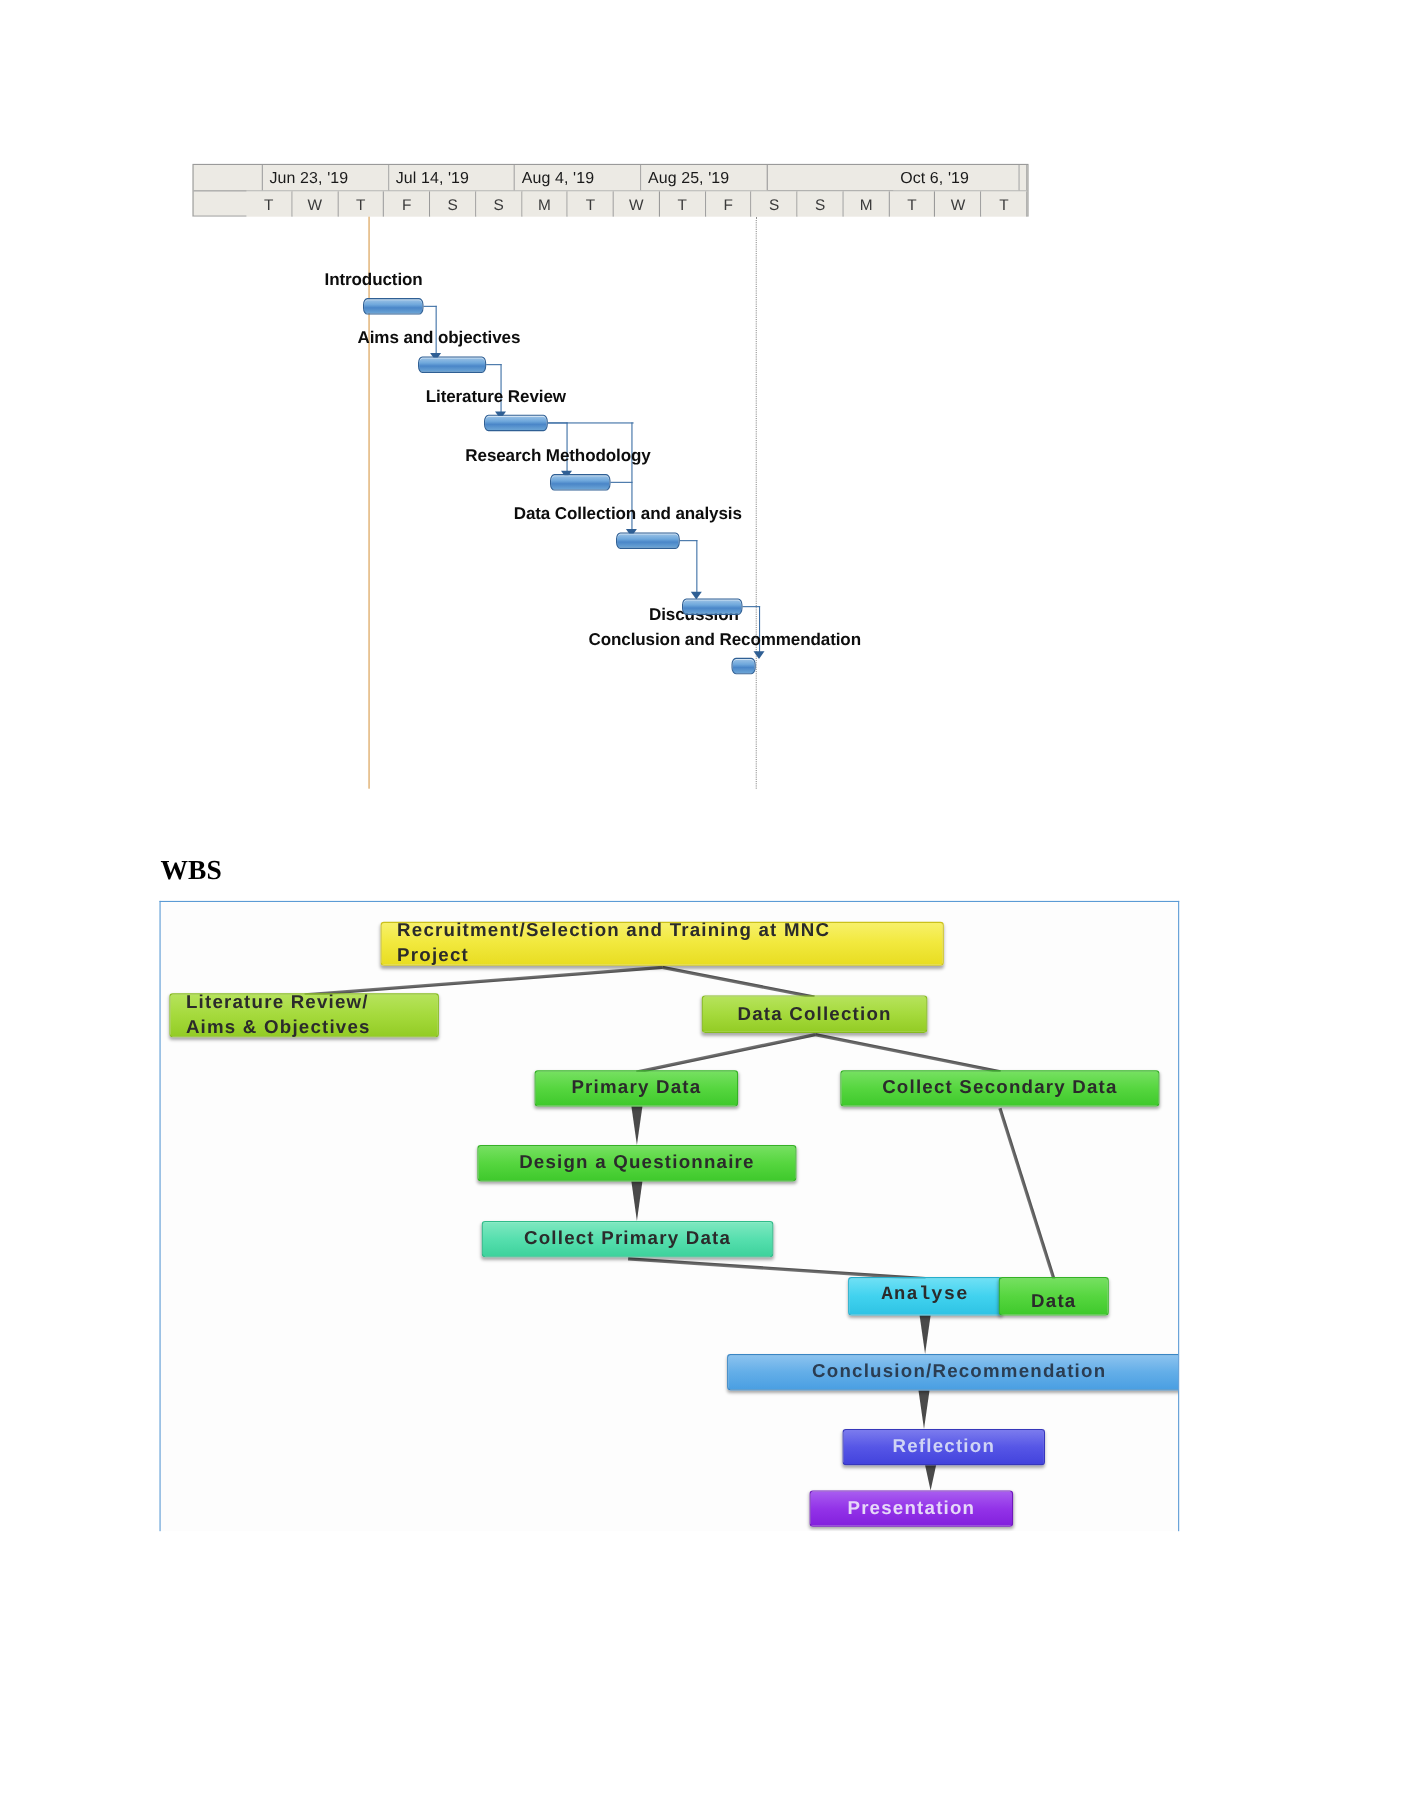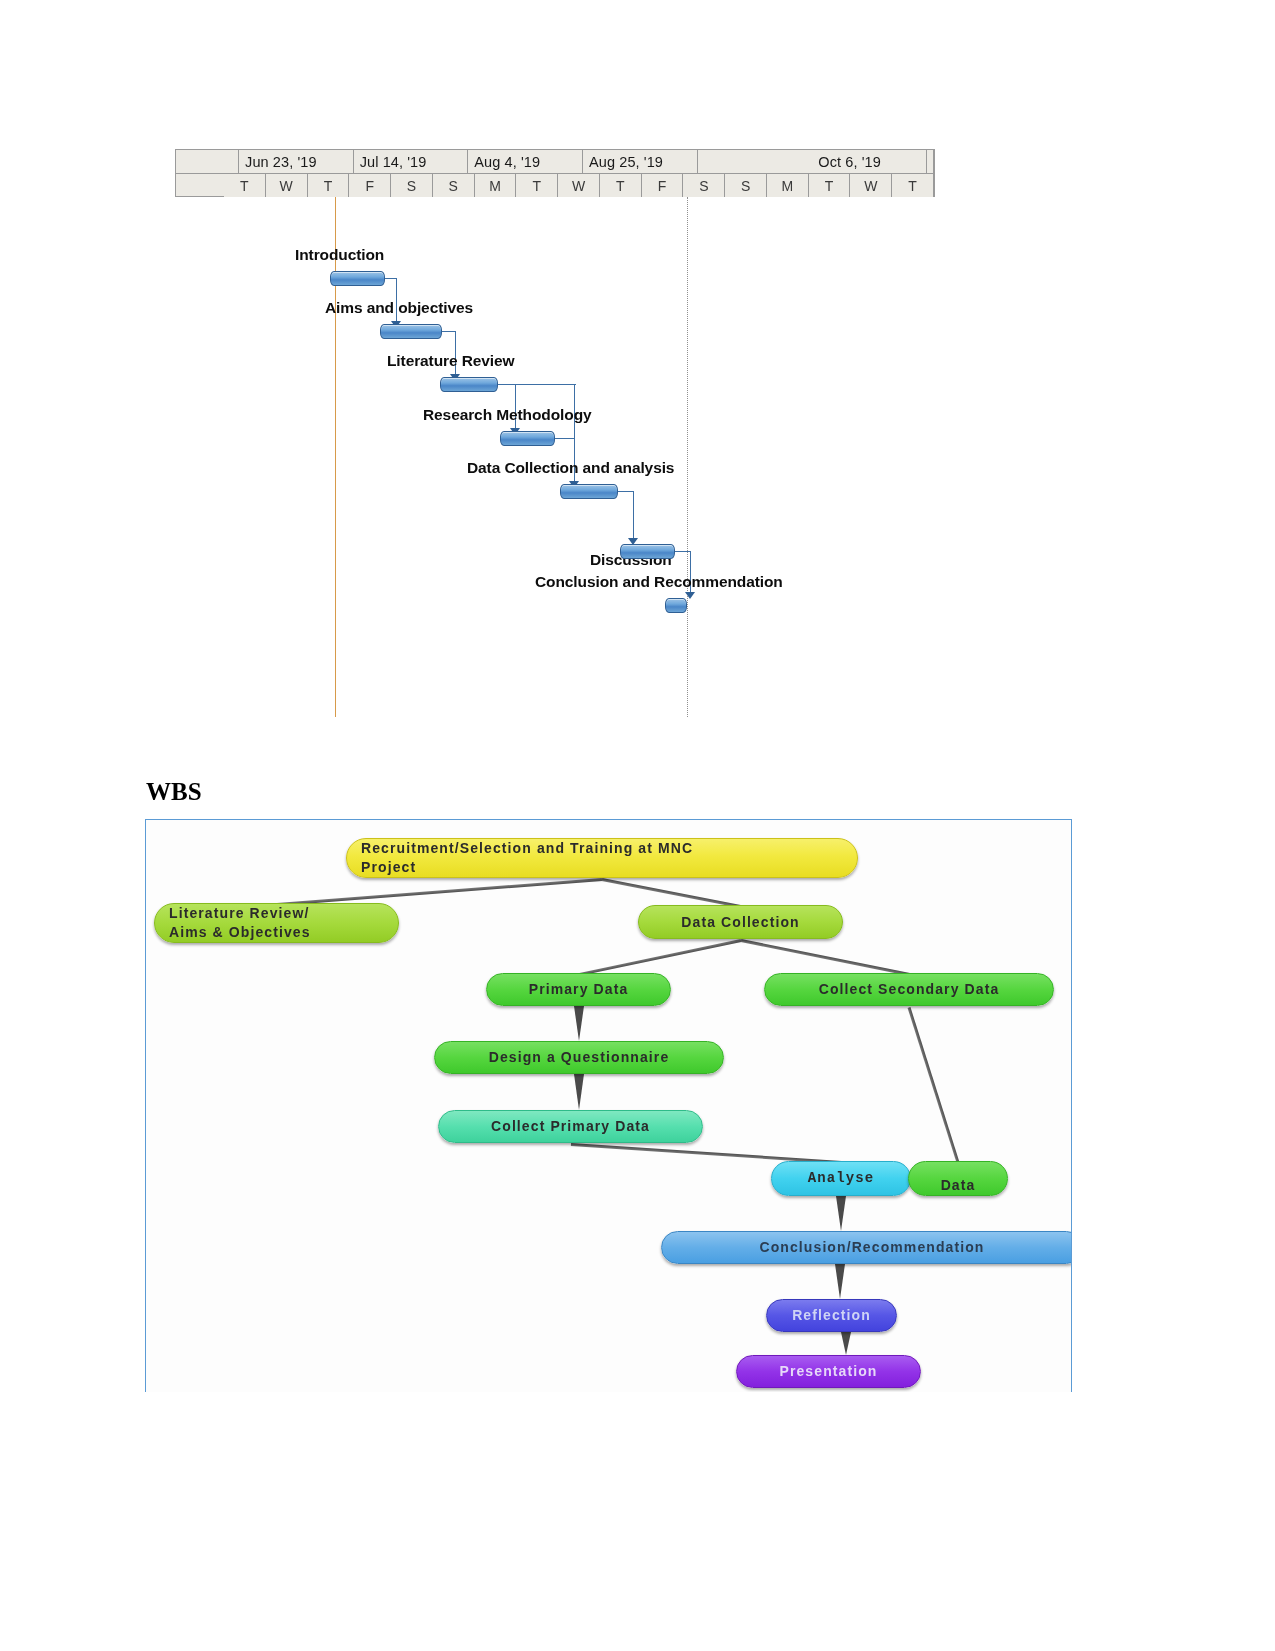--- a/index.html
+++ b/index.html
@@ -40,23 +40,23 @@
     border-left:5px solid transparent;border-right:5px solid transparent;
     border-top:7px solid #2f5f94;}
 
   
   #wbs-title{position:absolute;left:146px;top:778px;
     font-family:"Liberation Serif", serif;font-size:25px;font-weight:bold;color:#000;}
 
   #wbs-frame{position:absolute;left:145px;top:819px;width:925px;height:572px;
     border:1px solid #5b9bd5;border-bottom:none;background:#fdfdfd;overflow:hidden;}
 
-  .wbs-node{position:absolute;border-radius:20px;box-sizing:border-box;
+  .wbs-node{position:absolute;border-radius:3px;box-sizing:border-box;
     display:flex;align-items:center;
-    font-size:14px;font-weight:bold;color:#2b2b2b;
+    font-size:17px;font-weight:bold;color:#2b2b2b;
     letter-spacing:1.1px;
     box-shadow:0 2px 3px rgba(0,0,0,.33);
     filter:blur(.35px);}
   .wbs-node .txt{width:100%;padding:0 14px;line-height:1.35;white-space:pre-line;}
   .wbs-node.center .txt{text-align:center;padding:0 6px;}
 
   .n-yellow{background:linear-gradient(to bottom,#f7f06a 0%,#f2e93f 45%,#e8dd22 100%);border:1px solid #cbc11a;}
   .n-ltgreen{background:linear-gradient(to bottom,#b6e35c 0%,#a5da3c 50%,#93cc25 100%);border:1px solid #86bb1e;}
   .n-green{background:linear-gradient(to bottom,#76e061 0%,#56d63f 50%,#3fc92c 100%);border:1px solid #35b225;}
   .n-mint{background:linear-gradient(to bottom,#7fe8c0 0%,#56dfae 50%,#3ed29c 100%);border:1px solid #2fbb89;}
@@ -219,20 +219,20 @@
       </div>
       <div class="wbs-node n-cyan center" style="left: 625px; top: 341px; width: 140px; height: 35px; font-family: Liberation Mono, monospace;">
         <div class="txt">Analyse</div>
       </div>
       <div class="wbs-node n-green center" style="left: 762px; top: 341px; width: 100px; height: 35px; align-items: flex-end;">
         <div class="txt">Data</div>
       </div>
       <div class="wbs-node n-blue center" style="left: 515px; top: 411px; width: 422px; height: 33px; justify-content: flex-end;">
         <div class="txt">Conclusion/Recommendation</div>
       </div>
-      <div class="wbs-node n-indigo center" style="left: 620px; top: 479px; width: 131px; height: 33px;">
+      <div class="wbs-node n-indigo center" style="left: 620px; top: 479px; width: 184px; height: 33px;">
         <div class="txt">Reflection</div>
       </div>
       <div class="wbs-node n-purple center" style="left: 590px; top: 535px; width: 185px; height: 33px;">
         <div class="txt">Presentation</div>
       </div>
     </div>
 </div>
 
 </body></html>

